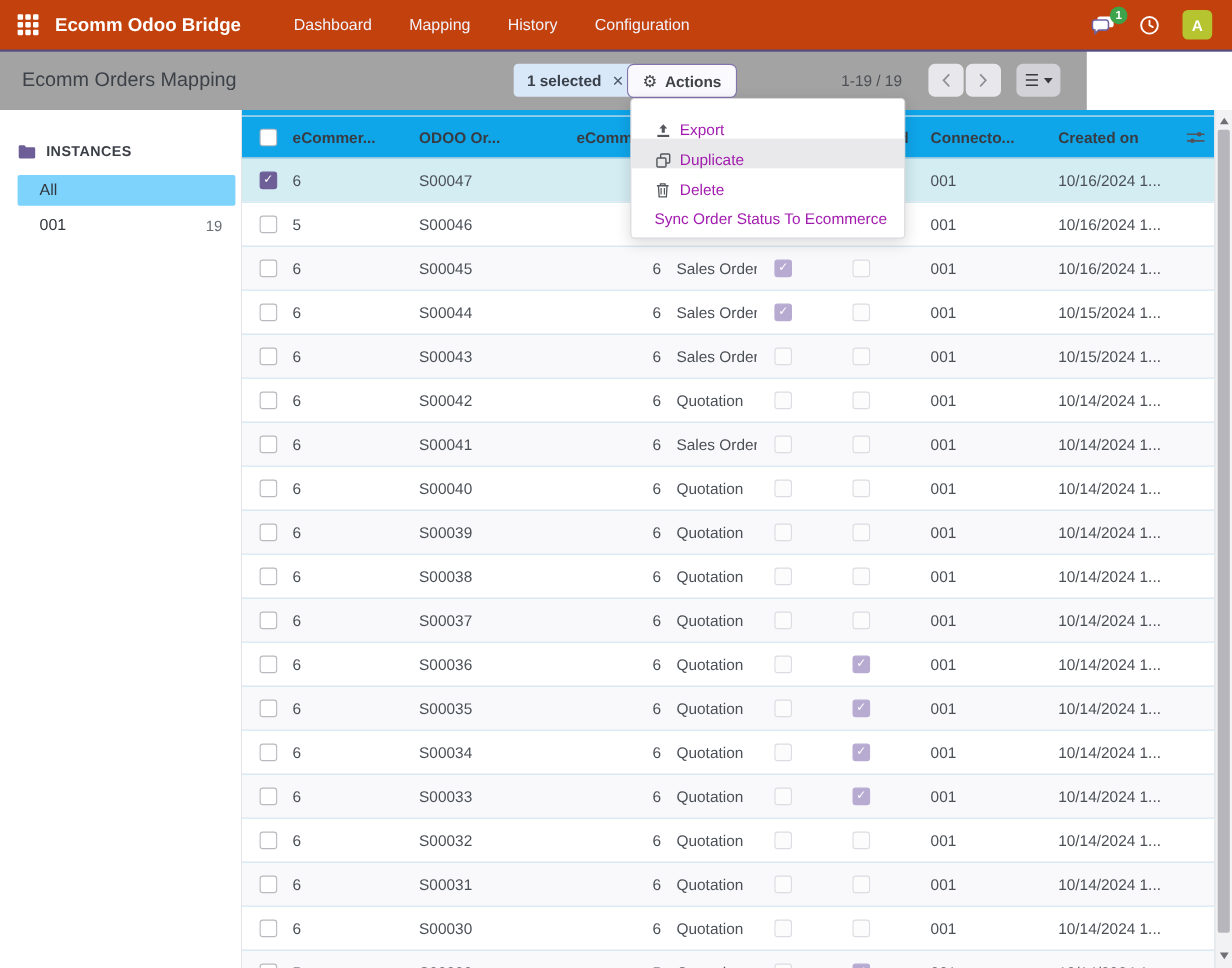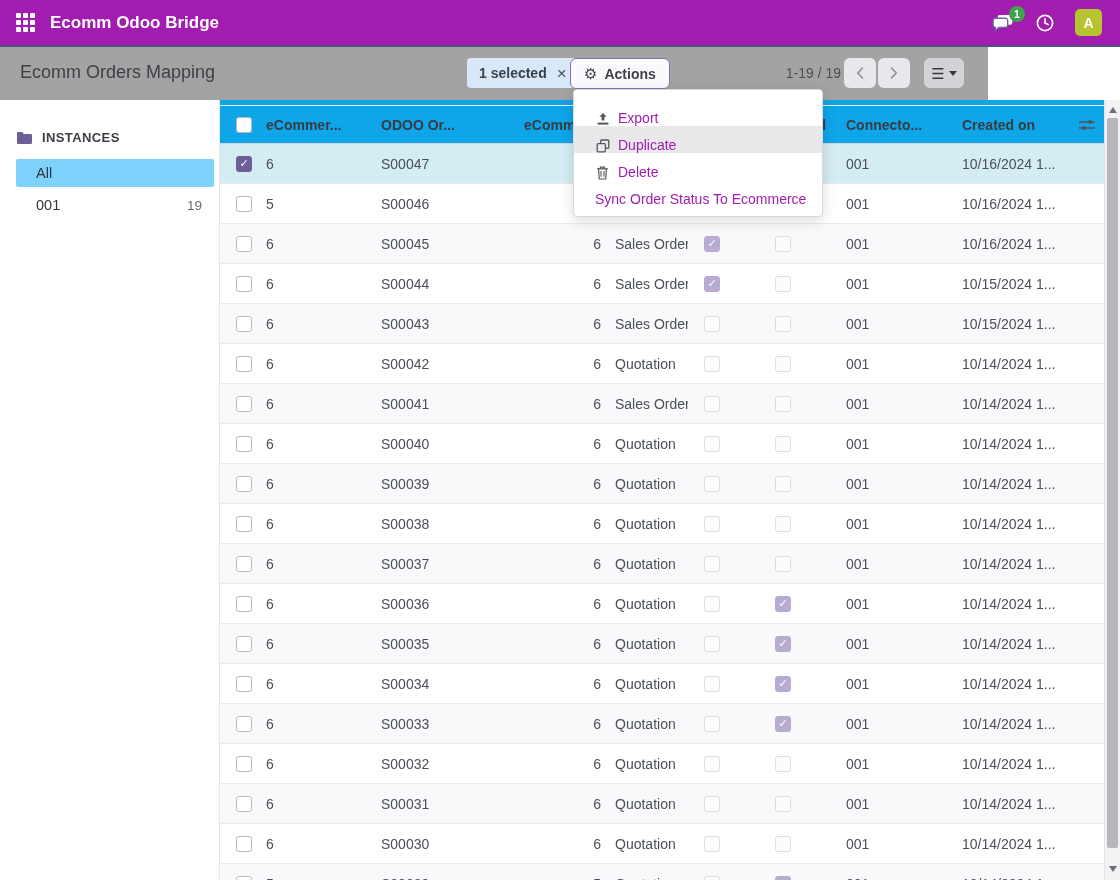--- a/index.html
+++ b/index.html
@@ -6,21 +6,21 @@
   html,body { width:1120px; height:880px; overflow:hidden; }
   body {
     position:relative;
     font-family:"Liberation Sans","DejaVu Sans",sans-serif;
     background:#ffffff; color:#4b5057; font-size:14px;
   }
 
   
   .navbar {
     position:absolute; top:0; left:0; width:1120px; height:45px;
-    background:#a21caf; display:flex; align-items:center;
+    background:#c2410c; display:flex; align-items:center;
     box-shadow:0 2px 0 #584d80;
     z-index:60;
   }
   .apps-grid { width:20px; height:20px; margin:0 14px 0 16px;
     display:grid; grid-template-columns:repeat(3,5px); grid-template-rows:repeat(3,5px); gap:2px; cursor:pointer;}
   .apps-grid i { background:#ffffff; border-radius:1px; display:block; }
   .brand { color:#fff; font-size:17px; font-weight:700; margin-right:48px; white-space:nowrap; cursor:pointer;}
   .nav-menu { display:flex; gap:34px; }
   .nav-item { color:#f4f2fa; font-size:14.5px; cursor:pointer; }
   .nav-right { margin-left:auto; display:flex; align-items:center; gap:20px; padding-right:18px; }
@@ -46,21 +46,21 @@
   }
   .selection-pill b { font-weight:700; }
   .pill-close { font-size:17px; color:#4a5568; cursor:pointer; line-height:1; }
   .actions-btn {
     position:absolute; left:570px; top:13px; height:31px; padding:0 13px;
     background:#faf9fd; border:1px solid #8274ab; border-radius:6px;
     display:flex; align-items:center; gap:7px; font-size:14px; font-weight:600; color:#3f4247; cursor:pointer;
   }
   .gear-glyph { font-size:15px; color:#3f4247; }
   .pager { position:absolute; right:24px; top:13px; height:30px; display:flex; align-items:center; }
-  .pager-range { font-size:14px; color:#4c4f54; margin-right:3px; }
+  .pager-range { font-size:14px; color:#4c4f54; margin-right:24px; }
   .pager-btn {
     width:32px; height:30px; background:#e8e8ec; border-radius:6px;
     display:flex; align-items:center; justify-content:center; cursor:pointer;
   }
   .pager-btn + .pager-btn { margin-left:2px; }
   .view-toggle {
     margin-left:14px; width:40px; height:30px; background:#d2d2d8; border-radius:6px;
     display:flex; align-items:center; justify-content:center; gap:4px; cursor:pointer;
   }
   .hamburger { font-size:15px; color:#37383d; line-height:1; }
@@ -135,20 +135,26 @@
       <i></i>
       <i></i>
       <i></i>
       <i></i>
       <i></i>
       <i></i>
       <i></i>
       <i></i>
   </div>
   <div class="brand">Ecomm Odoo Bridge</div>
+  <div class="nav-menu">
+    <span class="nav-item">Dashboard</span>
+    <span class="nav-item">Mapping</span>
+    <span class="nav-item">History</span>
+    <span class="nav-item">Configuration</span>
+  </div>
   <div class="nav-right">
     <div class="icon-btn">
       <span>
         <svg width="24" height="20" viewBox="0 0 24 20">
           <path d="M9 2 h10 a2.4 2.4 0 0 1 2.4 2.4 v5 a2.4 2.4 0 0 1 -2.4 2.4 h-10 a2.4 2.4 0 0 1 -2.4 -2.4 v-5 A2.4 2.4 0 0 1 9 2 z" fill="#ffffff"></path>
           <path d="M4.6 5.2 h9.8 a2.3 2.3 0 0 1 2.3 2.3 v4.6 a2.3 2.3 0 0 1 -2.3 2.3 h-6.6 l-3.4 3 v-3 h0 a2.3 2.3 0 0 1 -2.3 -2.3 v-4.6 a2.3 2.3 0 0 1 2.5 -2.3 z" fill="#ffffff" stroke="#6F639E" stroke-width="1.4"></path>
         </svg>
       </span>
       <span class="nav-badge">1</span>
     </div>

